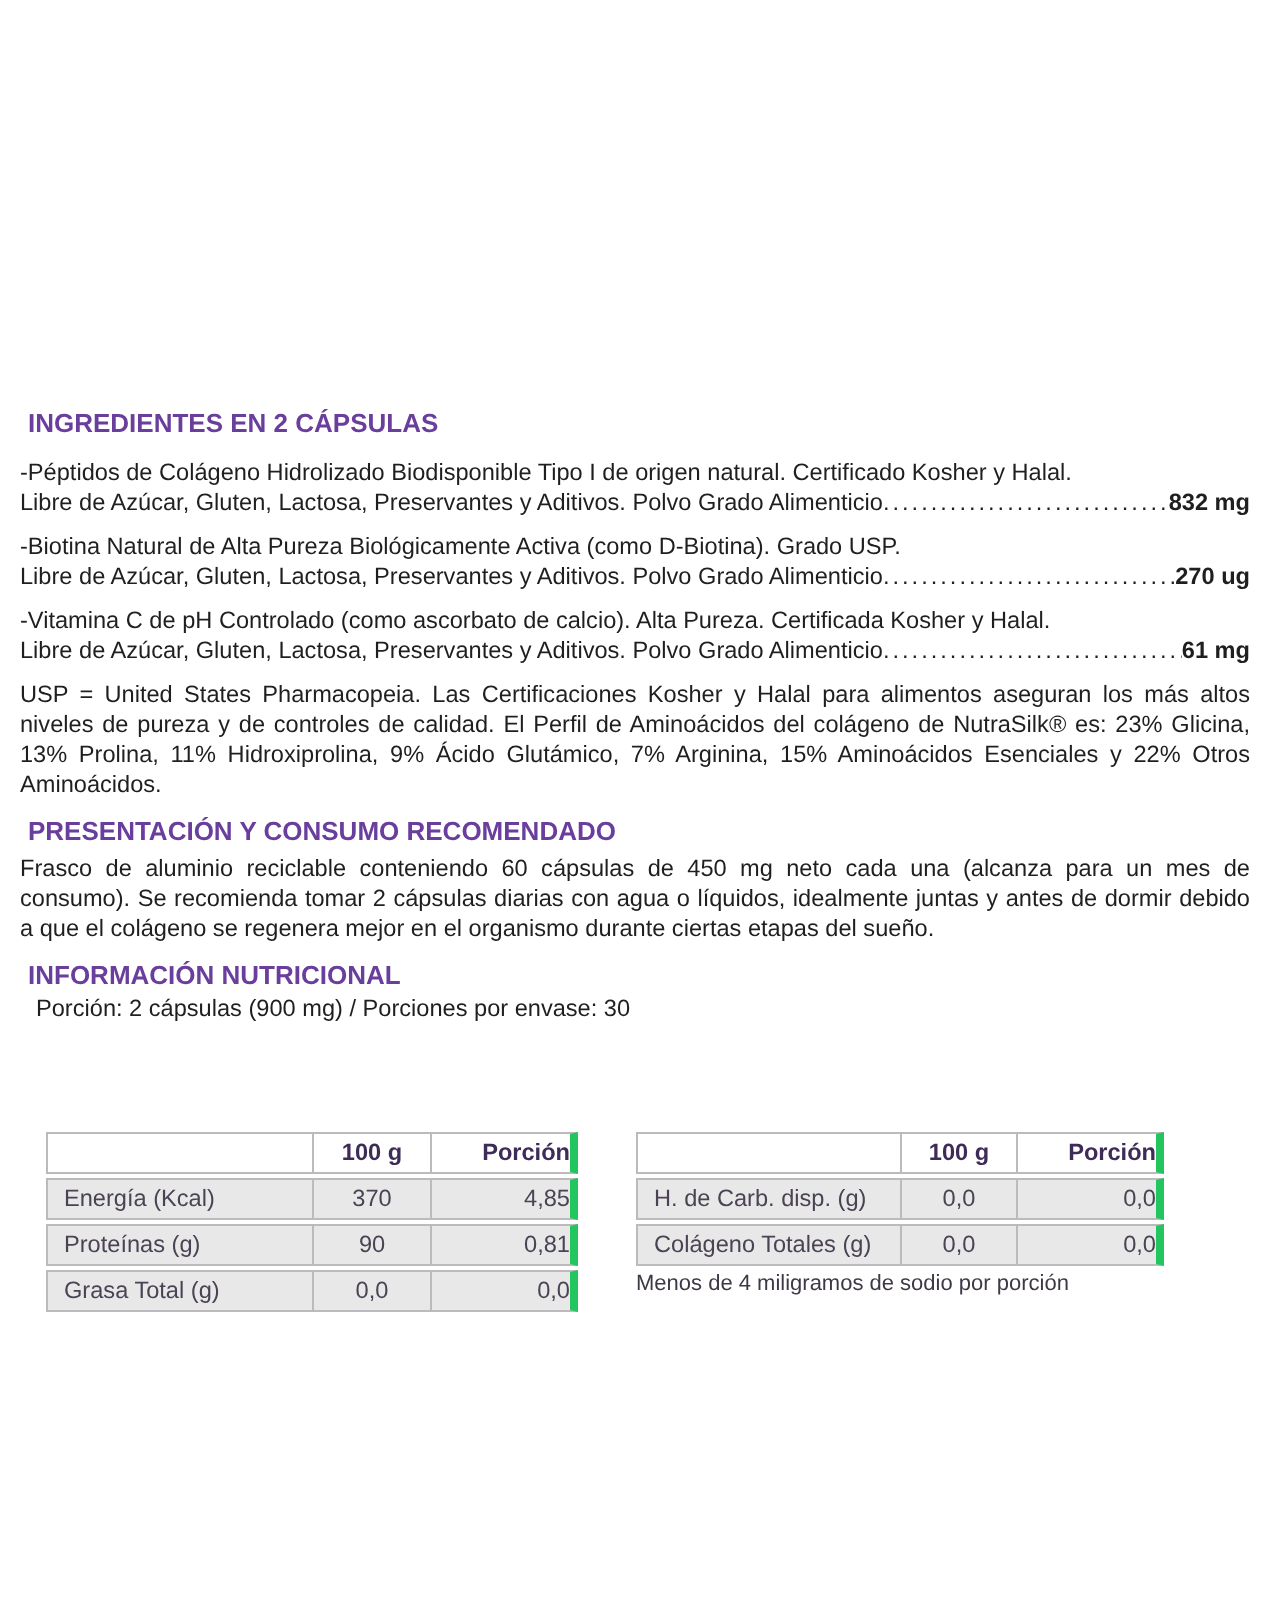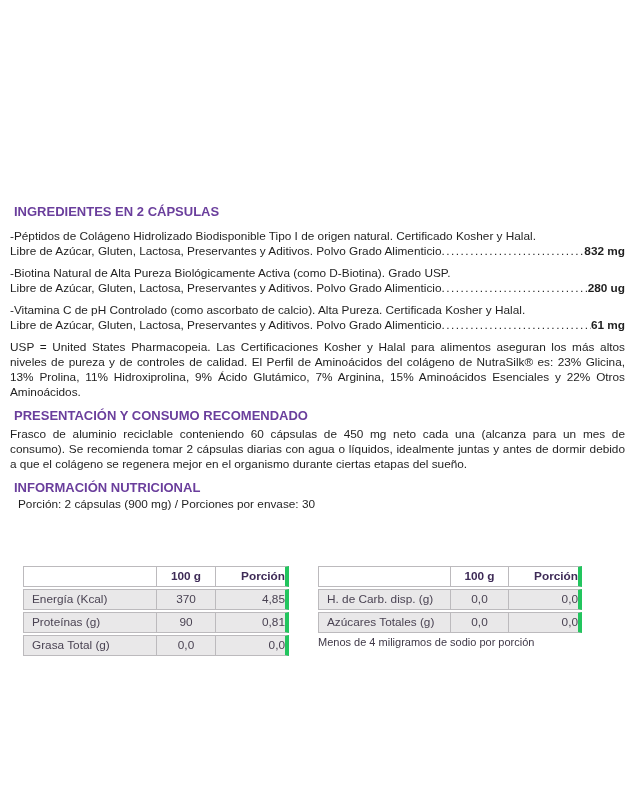--- a/index.html
+++ b/index.html
@@ -86,21 +86,21 @@
         <span class="leader">................................................................................................................................................................................................</span>
         <span class="amount">832 mg</span>
       </div>
     </div>
 
     <div class="ing-item body-text">
       <div>-Biotina Natural de Alta Pureza Biológicamente Activa (como D-Biotina). Grado USP.</div>
       <div class="ing-line2">
         <span class="prefix">Libre de Azúcar, Gluten, Lactosa, Preservantes y Aditivos. Polvo Grado Alimenticio</span>
         <span class="leader">................................................................................................................................................................................................</span>
-        <span class="amount">280 ug</span>
+        <span class="amount">270 ug</span>
       </div>
     </div>
 
     <div class="ing-item body-text">
       <div>-Vitamina C de pH Controlado (como ascorbato de calcio). Alta Pureza. Certificada Kosher y Halal.</div>
       <div class="ing-line2">
         <span class="prefix">Libre de Azúcar, Gluten, Lactosa, Preservantes y Aditivos. Polvo Grado Alimenticio</span>
         <span class="leader">................................................................................................................................................................................................</span>
         <span class="amount">61 mg</span>
       </div>
@@ -154,21 +154,21 @@
               <th class="c-por">Porción</th>
             </tr>
           </thead>
           <tbody>
             <tr>
               <td class="c-label">H. de Carb. disp. (g)</td>
               <td class="c-100 c-num">0,0</td>
               <td class="c-por c-num">0,0</td>
             </tr>
             <tr>
-              <td class="c-label">Azúcares Totales (g)</td>
+              <td class="c-label">Colágeno Totales (g)</td>
               <td class="c-100 c-num">0,0</td>
               <td class="c-por c-num">0,0</td>
             </tr>
           </tbody>
         </table>
         <div class="table-footnote">Menos de 4 miligramos de sodio por porción</div>
       </div>
 
     </div>
   </div>

